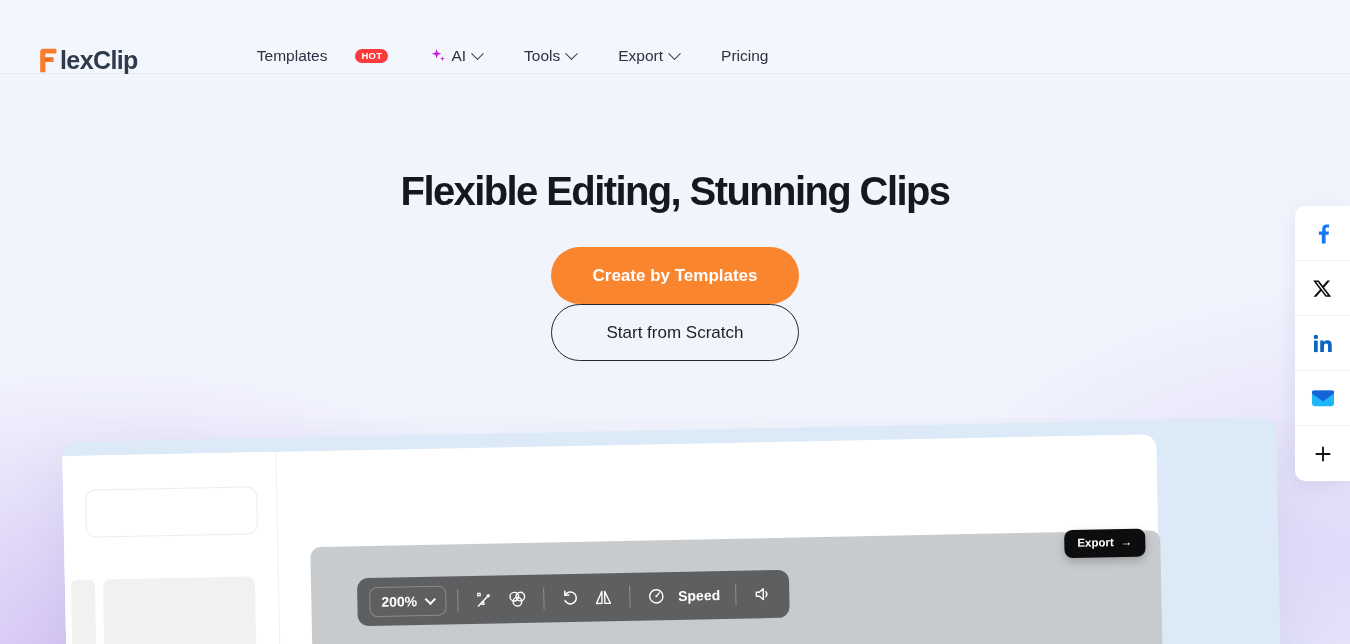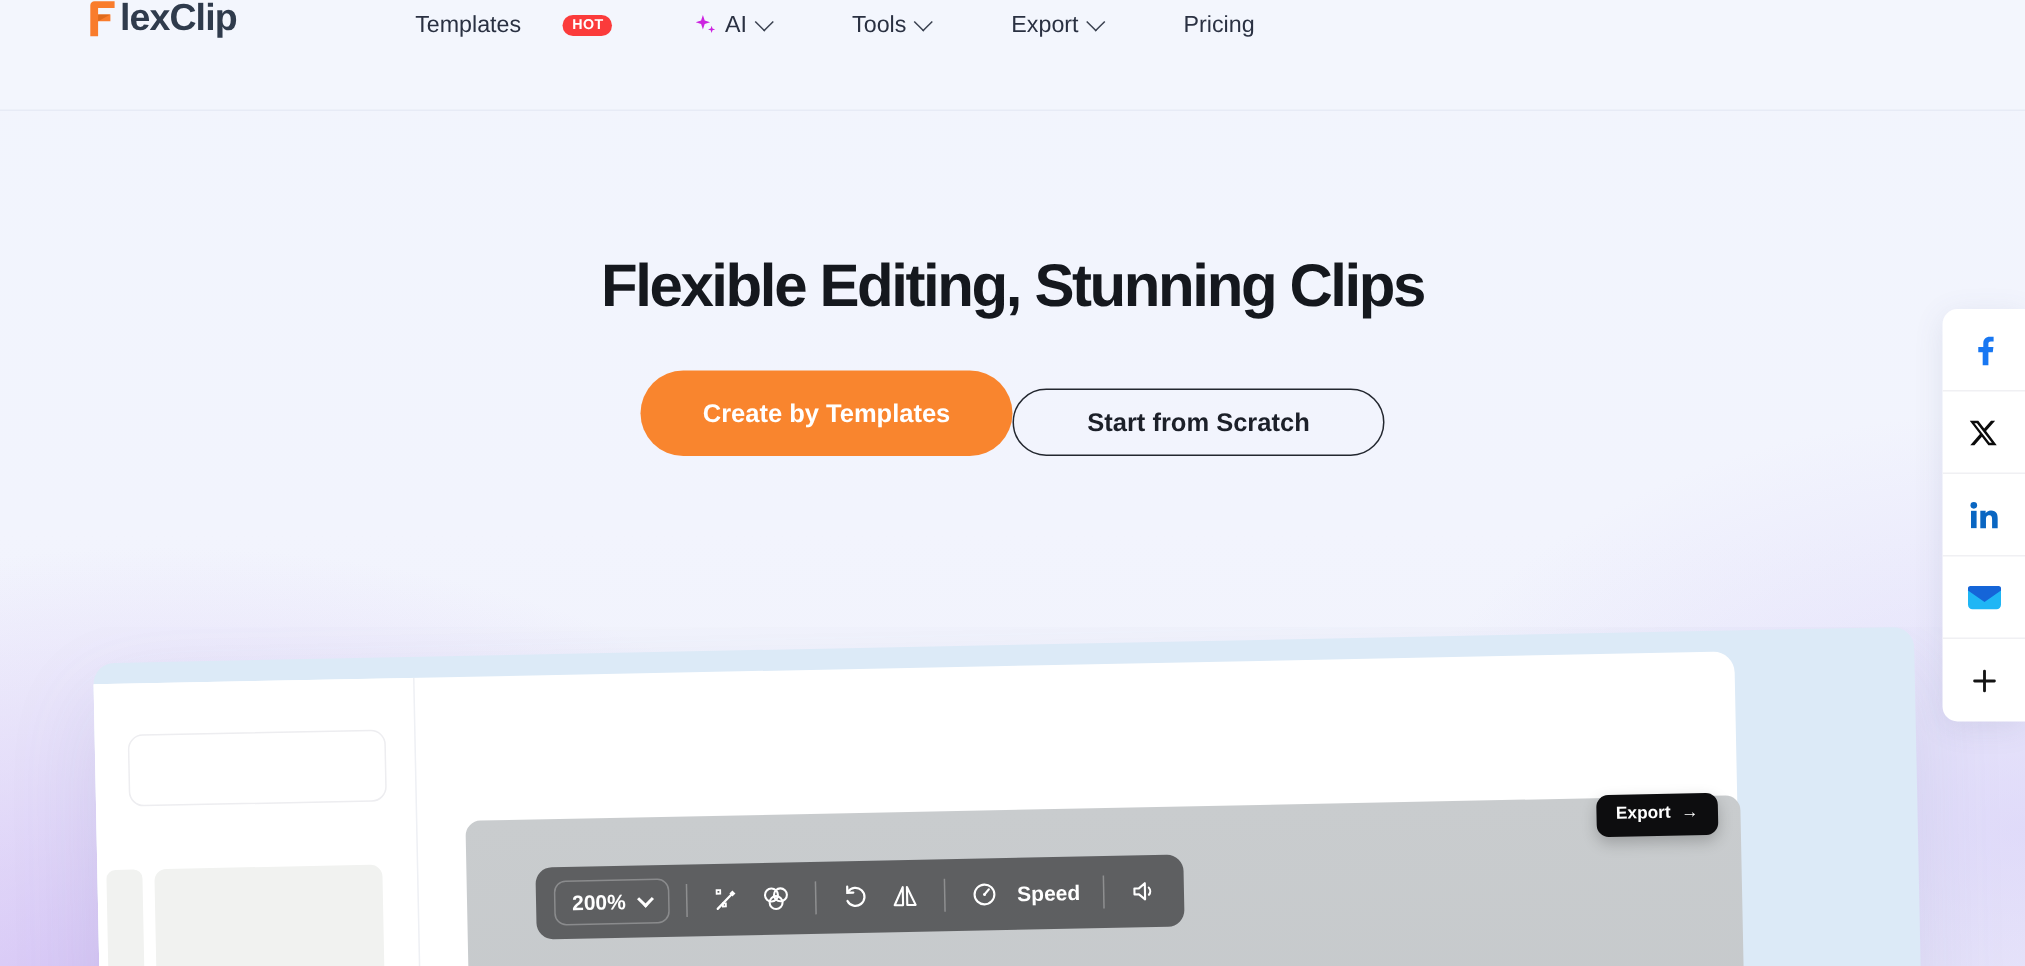--- a/index.html
+++ b/index.html
@@ -17,25 +17,24 @@
     background:
       radial-gradient(760px 460px at 8% 108%, rgba(186,150,240,0.55) 0%, rgba(186,150,240,0.22) 42%, rgba(186,150,240,0) 72%),
       radial-gradient(620px 400px at 100% 86%, rgba(200,186,246,0.42) 0%, rgba(200,186,246,0) 70%),
       linear-gradient(180deg, #f2f5fd 0%, #f2f4fd 55%, #f0f1fb 100%);
   }
 
   
   .header {
     position: absolute; top: 0; left: 0;
     width: 1350px; height: 74px;
-    display: flex; align-items: flex-start;
+    display: flex; align-items: flex-end;
     background: #f3f6fd;
     border-bottom: 1px solid #e7ebf6;
     z-index: 40;
-    padding-left: 20px;
   }
 
   .logo {
     display: flex; align-items: center;
     margin-left: 38px;
     cursor: pointer;
     user-select: none;
   }
   .logo-mark {
     width: 20px; height: 25px;
@@ -46,21 +45,21 @@
     font-size: 25px;
     font-weight: 700;
     letter-spacing: -0.6px;
     color: #2f3b4c;
     line-height: 1;
   }
 
   .nav {
     display: flex; align-items: center;
     margin-left: 98px;
-    gap: 12px;
+    gap: 0px;
   }
   .nav-item {
     position: relative;
     display: flex; align-items: center;
     gap: 5px;
     padding: 8px 21px;
     font-size: 15.5px;
     color: #2a3142;
     cursor: pointer;
     white-space: nowrap;
@@ -128,41 +127,42 @@
     line-height: 1.05;
   }
   .hero-sub {
     margin-top: 27px;
     font-size: 19.5px;
     color: #3d4451;
     font-weight: 400;
   }
   .hero-cta {
     margin-top: 35px;
-    display: flex; justify-content: center; align-items: flex-end;
+    display: flex; justify-content: center; align-items: center;
+    flex-direction: column;
   }
   .btn-primary {
     background: #f9852e;
     color: #fff;
     font-size: 17px;
     font-weight: 700;
     border: none;
     border-radius: 32px;
     width: 248px; height: 57px;
     cursor: pointer;
     font-family: inherit;
   }
   .btn-outline {
     background: transparent;
     color: #1c2029;
     font-size: 17px;
-    font-weight: 700;
+    font-weight: 400;
     border: 1.6px solid #23272f;
     border-radius: 32px;
-    width: 248px; height: 45px;
+    width: 248px; height: 57px;
     cursor: pointer;
     font-family: inherit;
   }
 
   
   .preview-wrap {
     position: absolute;
     left: 0; top: 418px;
     width: 1350px; height: 226px;
     overflow: hidden;

